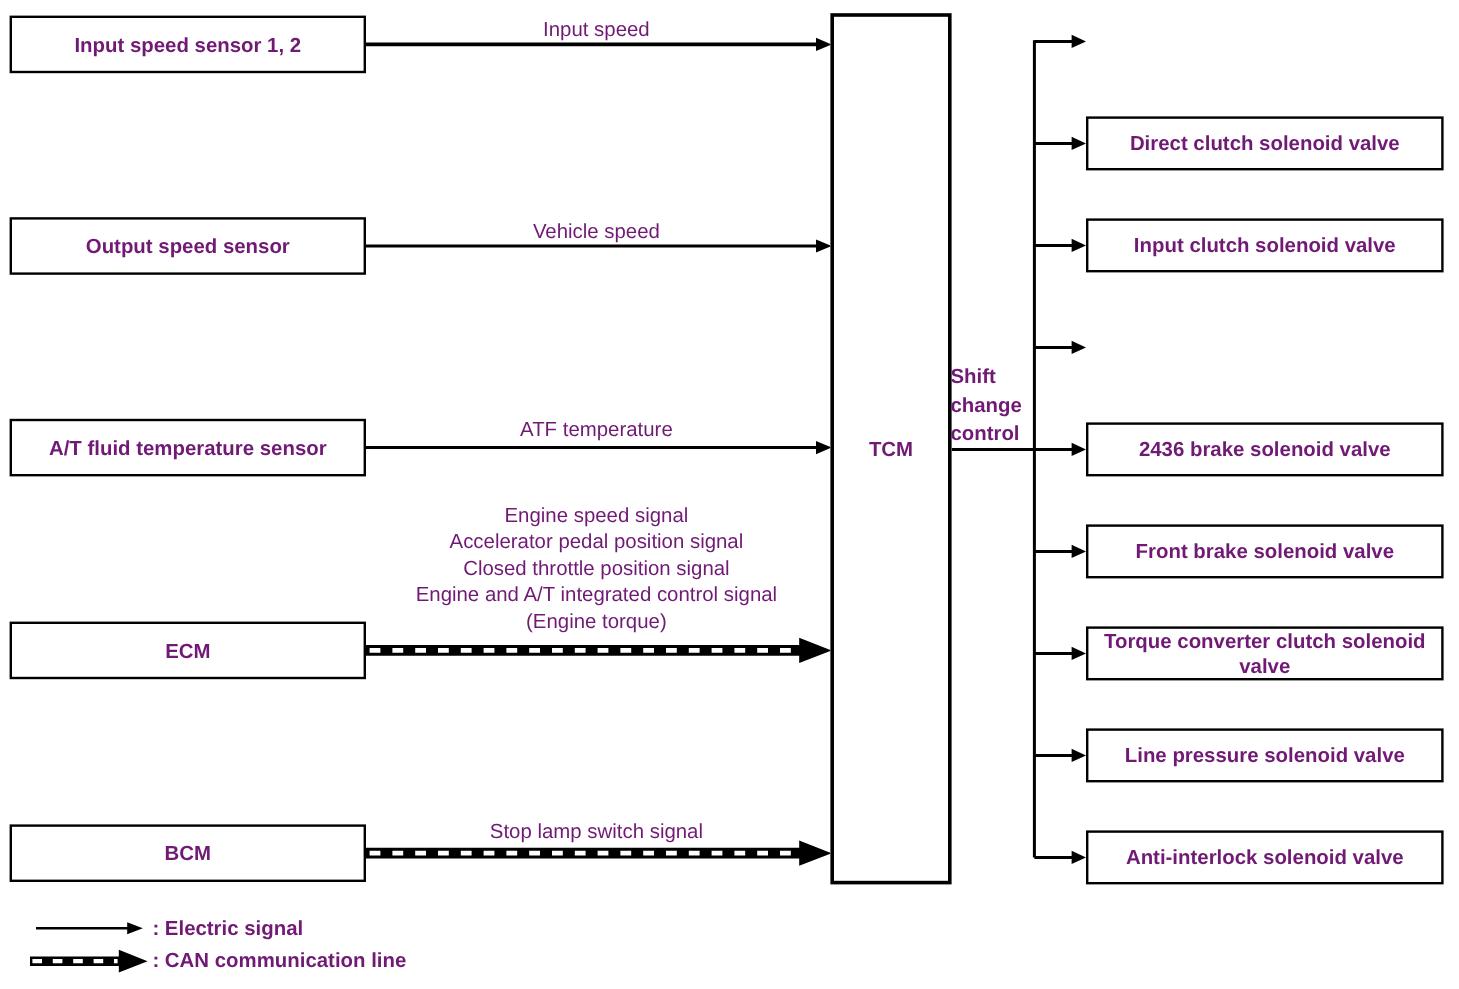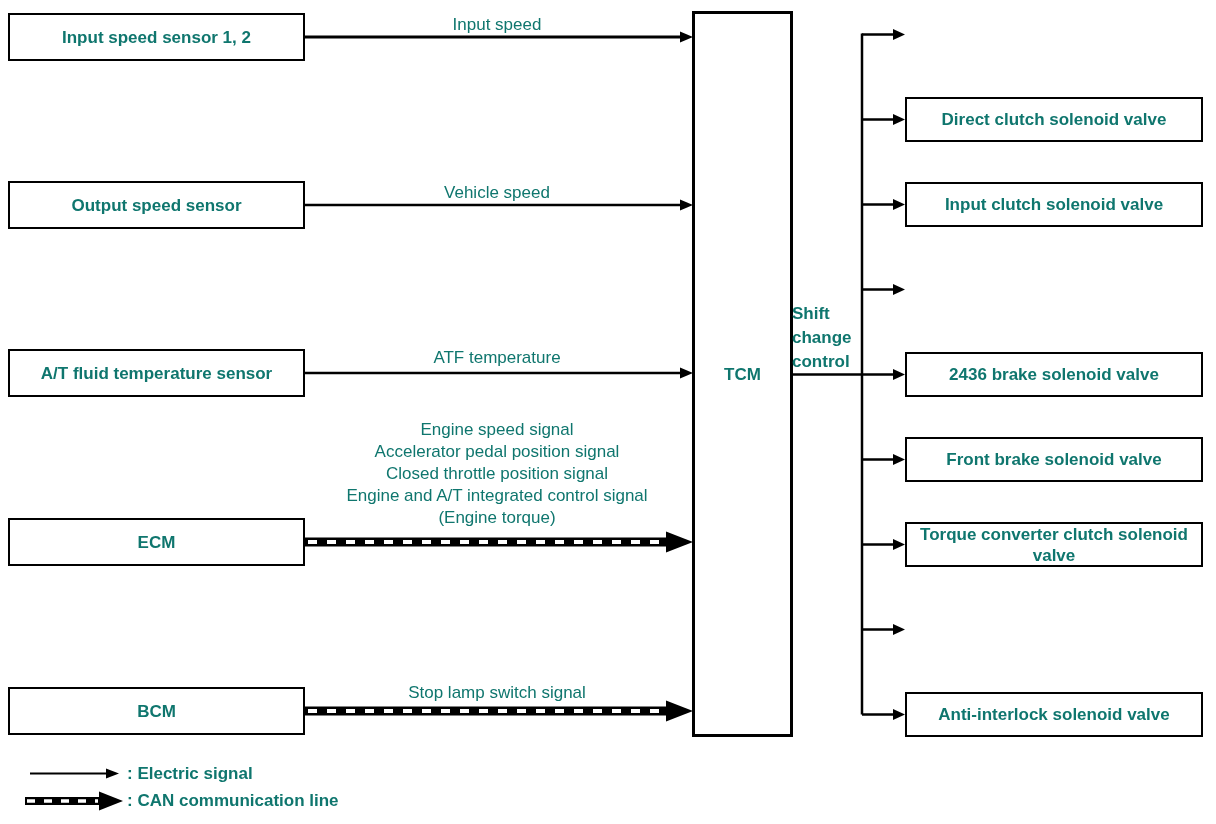--- a/index.html
+++ b/index.html
@@ -6,21 +6,21 @@
     margin: 0;
     padding: 0;
     background: #ffffff;
   }
   .canvas {
     position: relative;
     width: 1216px;
     height: 824px;
     background: #ffffff;
     font-family: "Liberation Sans", "DejaVu Sans", sans-serif;
-    color: #0f766e;
+    color: #701a75;
     overflow: hidden;
   }
   .connector-layer {
     position: absolute;
     left: 0;
     top: 0;
     width: 1216px;
     height: 824px;
   }
   .box {
@@ -205,20 +205,23 @@
   </div>
   <div class="box right-box" style="top:352px">
     <span>2436 brake solenoid valve</span>
   </div>
   <div class="box right-box" style="top:437px">
     <span>Front brake solenoid valve</span>
   </div>
   <div class="box right-box" style="top:522px">
     <span>Torque converter clutch solenoid valve</span>
   </div>
+  <div class="box right-box" style="top:607px">
+    <span>Line pressure solenoid valve</span>
+  </div>
   <div class="box right-box" style="top:692px">
     <span>Anti-interlock solenoid valve</span>
   </div>
 
   <div class="legend-label" style="top:763px">: Electric signal</div>
   <div class="legend-label" style="top:790px">: CAN communication line</div>
 
 </div>
 
 </body></html>

